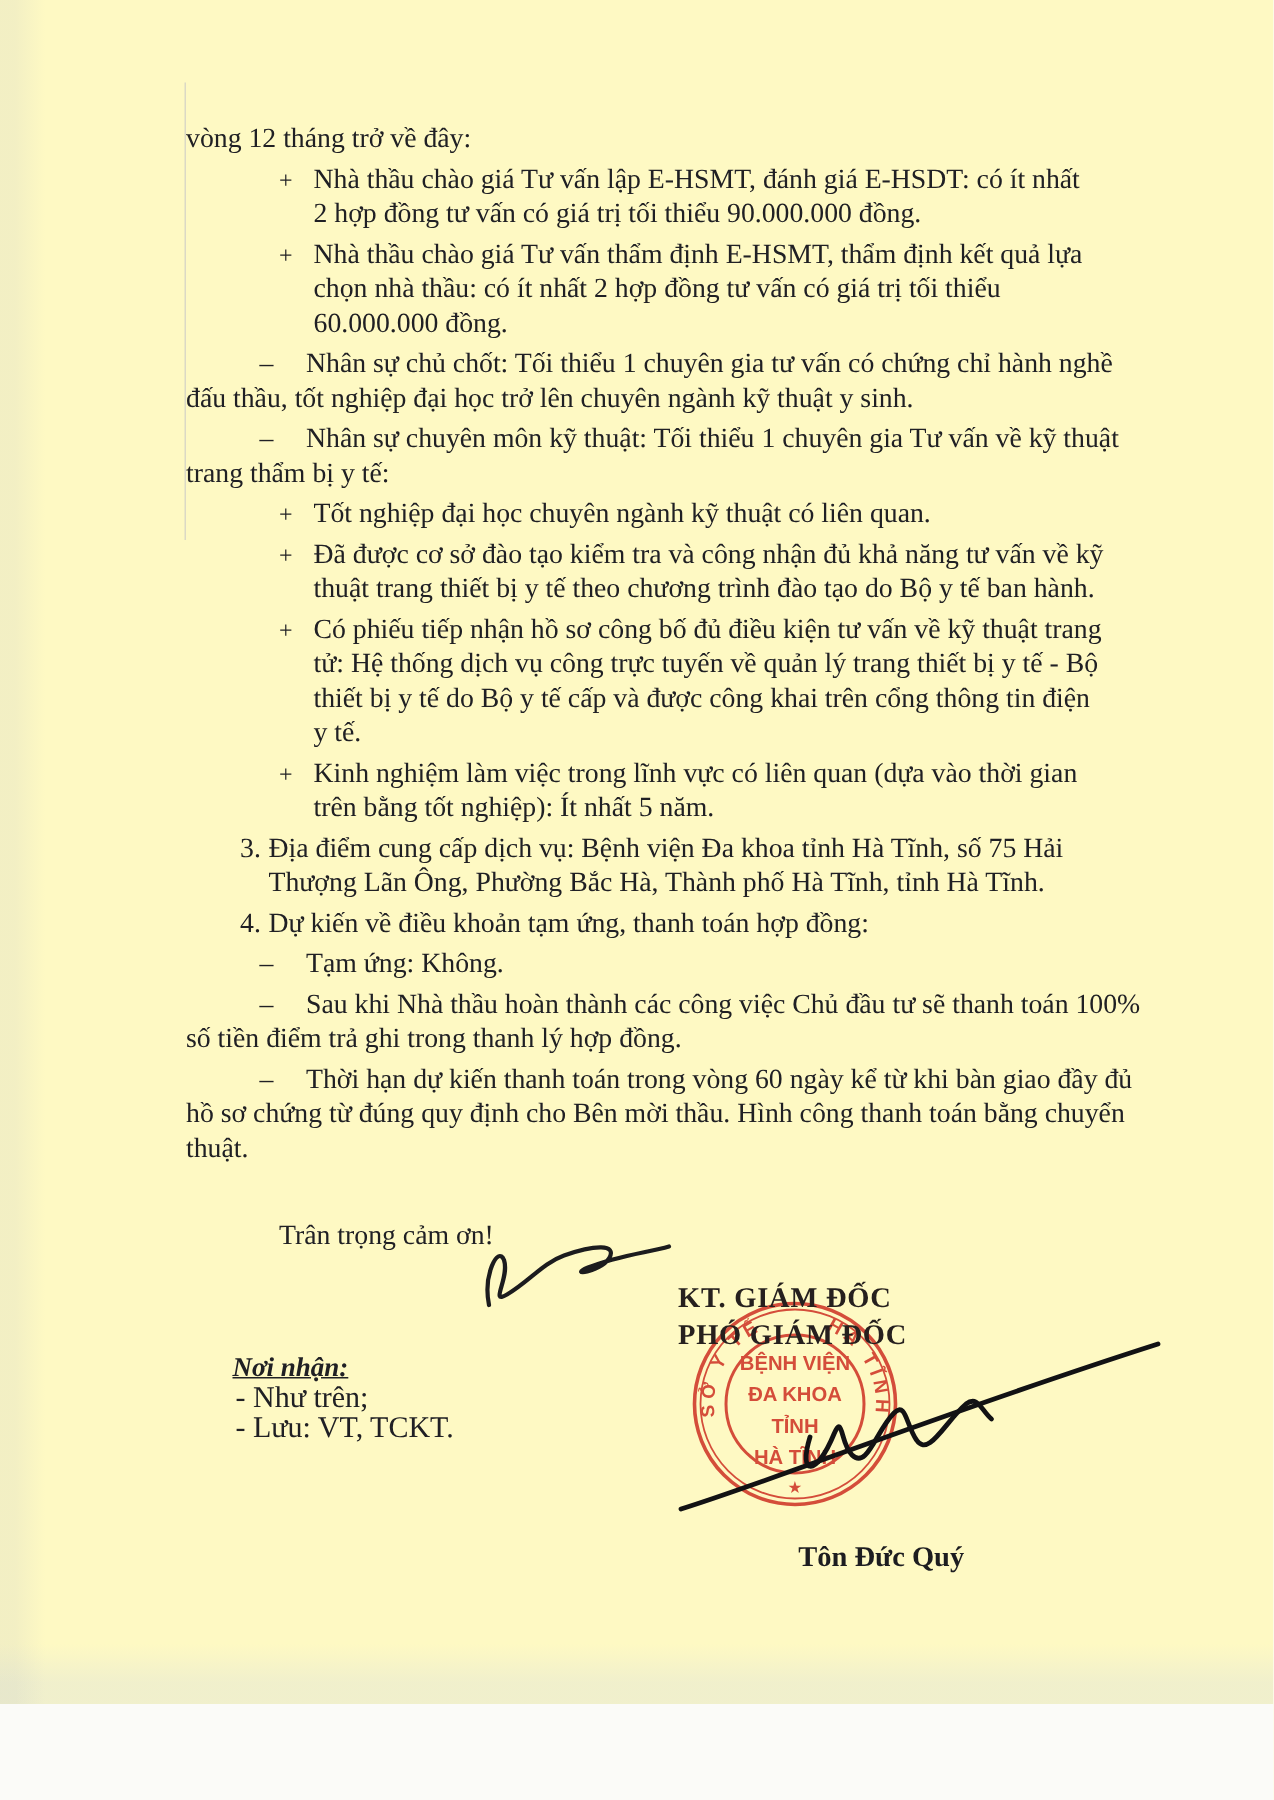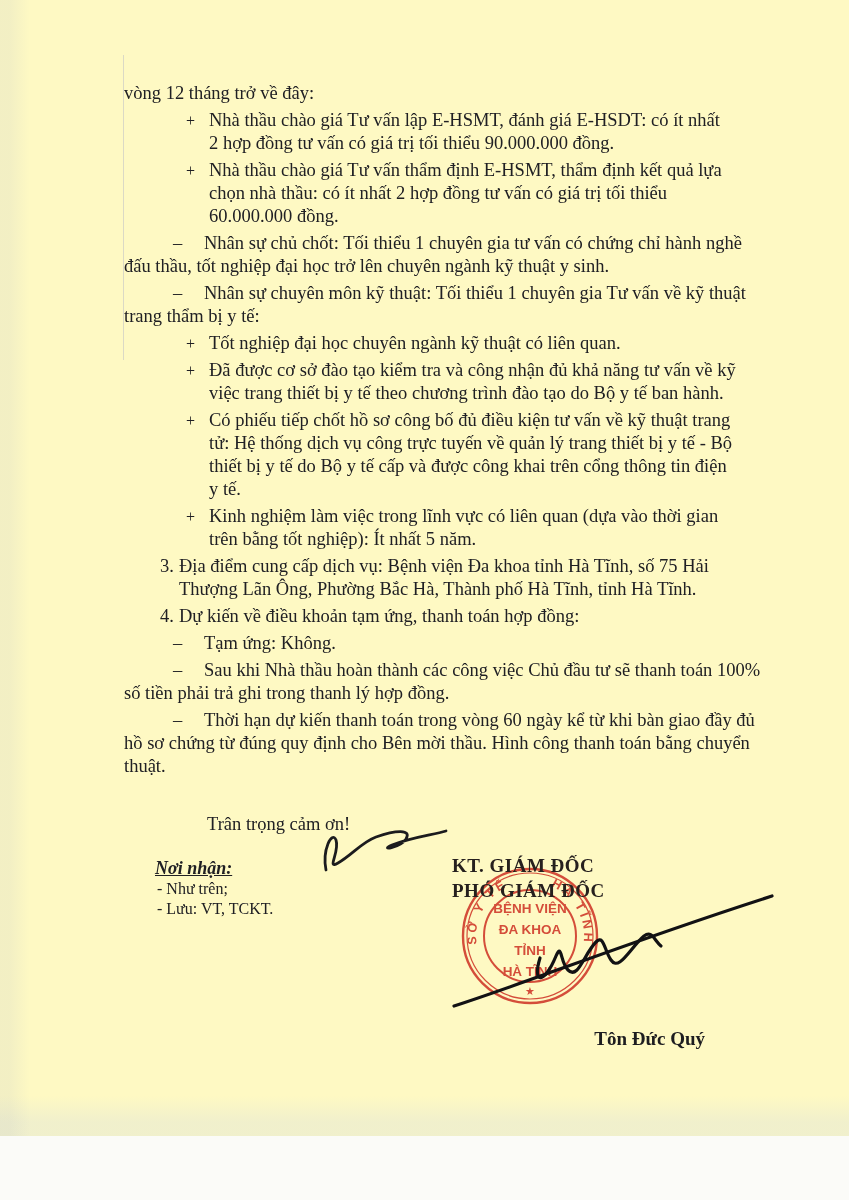--- a/index.html
+++ b/index.html
@@ -18,29 +18,29 @@
   .para{position:relative;margin-bottom:4px;}
   .para .line{white-space:nowrap;position:relative;}
   .para.plus .line{padding-left:85px;}
   .para.dash .line{padding-left:0;}
   .para.dash .line.first{padding-left:80px;}
   .para.num .line{padding-left:55px;}
   .marker{position:absolute;top:0;}
   .para.plus .marker{left:62px;font-size:16px;}
   .para.dash .marker{left:49px;}
   .para.num .marker{left:36px;}
-  .closing{position:absolute;left:186px;top:814px;font-size:18.5px;margin-left:21px;}
+  .closing{position:absolute;left:186px;top:814px;font-size:18.5px;}
   
   .recipients{position:absolute;left:155px;top:858px;}
-  .recipients .title{font-size:18px;font-weight:bold;font-style:italic;text-decoration:underline;}
-  .recipients .item{font-size:16px;line-height:20px;margin-left:2px;}
+  .recipients .title{font-size:18px;font-weight:bold;font-style:italic;text-decoration:underline;margin-top:43px;}
+  .recipients .item{font-size:20px;line-height:20px;margin-left:2px;}
   
   .sign-titles{position:absolute;left:452px;top:853px;width:266px;
         font-weight:bold;font-size:19px;line-height:25px;letter-spacing:.5px;color:#26201e;z-index:4;}
-  .signer-name{position:absolute;left:470px;top:1028px;width:235px;text-align:right;
+  .signer-name{position:absolute;left:470px;top:1028px;width:235px;text-align:center;
         font-weight:bold;font-size:19px;color:#1d1d20;z-index:4;}
   .stamp-svg{position:absolute;left:460px;top:866px;z-index:2;mix-blend-mode:multiply;opacity:.92;}
   .stamp-svg text{font-family:"Liberation Sans","DejaVu Sans",sans-serif;font-weight:bold;}
   .sig-main{position:absolute;left:448px;top:888px;z-index:5;}
   .sig-small{position:absolute;left:318px;top:816px;z-index:5;}
 </style>
 </head>
 <body>
 
 <div class="page">
@@ -67,45 +67,45 @@
       </div>
       <div class="para dash">
         <div class="line first"><span class="marker">–</span><span>Nhân sự chuyên môn kỹ thuật: Tối thiểu 1 chuyên gia Tư vấn về kỹ thuật</span></div>
         <div class="line"><span>trang thẩm bị y tế:</span></div>
       </div>
       <div class="para plus">
         <div class="line first"><span class="marker">+</span><span>Tốt nghiệp đại học chuyên ngành kỹ thuật có liên quan.</span></div>
       </div>
       <div class="para plus">
         <div class="line first"><span class="marker">+</span><span>Đã được cơ sở đào tạo kiểm tra và công nhận đủ khả năng tư vấn về kỹ</span></div>
-        <div class="line"><span>việc trang thiết bị y tế theo chương trình đào tạo do Bộ y tế ban hành.</span></div>
+        <div class="line"><span>thuật trang thiết bị y tế theo chương trình đào tạo do Bộ y tế ban hành.</span></div>
       </div>
       <div class="para plus">
-        <div class="line first"><span class="marker">+</span><span>Có phiếu tiếp chốt hồ sơ công bố đủ điều kiện tư vấn về kỹ thuật trang</span></div>
+        <div class="line first"><span class="marker">+</span><span>Có phiếu tiếp nhận hồ sơ công bố đủ điều kiện tư vấn về kỹ thuật trang</span></div>
         <div class="line"><span>tử: Hệ thống dịch vụ công trực tuyến về quản lý trang thiết bị y tế - Bộ</span></div>
         <div class="line"><span>thiết bị y tế do Bộ y tế cấp và được công khai trên cổng thông tin điện</span></div>
         <div class="line"><span>y tế.</span></div>
       </div>
       <div class="para plus">
         <div class="line first"><span class="marker">+</span><span>Kinh nghiệm làm việc trong lĩnh vực có liên quan (dựa vào thời gian</span></div>
         <div class="line"><span>trên bằng tốt nghiệp): Ít nhất 5 năm.</span></div>
       </div>
       <div class="para num">
         <div class="line first"><span class="marker">3.</span><span>Địa điểm cung cấp dịch vụ: Bệnh viện Đa khoa tỉnh Hà Tĩnh, số 75 Hải</span></div>
         <div class="line"><span>Thượng Lãn Ông, Phường Bắc Hà, Thành phố Hà Tĩnh, tỉnh Hà Tĩnh.</span></div>
       </div>
       <div class="para num">
         <div class="line first"><span class="marker">4.</span><span>Dự kiến về điều khoản tạm ứng, thanh toán hợp đồng:</span></div>
       </div>
       <div class="para dash">
         <div class="line first"><span class="marker">–</span><span>Tạm ứng: Không.</span></div>
       </div>
       <div class="para dash">
         <div class="line first"><span class="marker">–</span><span>Sau khi Nhà thầu hoàn thành các công việc Chủ đầu tư sẽ thanh toán 100%</span></div>
-        <div class="line"><span>số tiền phải trả ghi trong thanh lý hợp đồng.</span></div>
+        <div class="line"><span>số tiền điểm trả ghi trong thanh lý hợp đồng.</span></div>
       </div>
       <div class="para dash">
         <div class="line first"><span class="marker">–</span><span>Thời hạn dự kiến thanh toán trong vòng 60 ngày kể từ khi bàn giao đầy đủ</span></div>
         <div class="line"><span>hồ sơ chứng từ đúng quy định cho Bên mời thầu. Hình công thanh toán bằng chuyển</span></div>
         <div class="line"><span>thuật.</span></div>
       </div>
     </div>
 
   <div class="closing">Trân trọng cảm ơn!</div>
 

